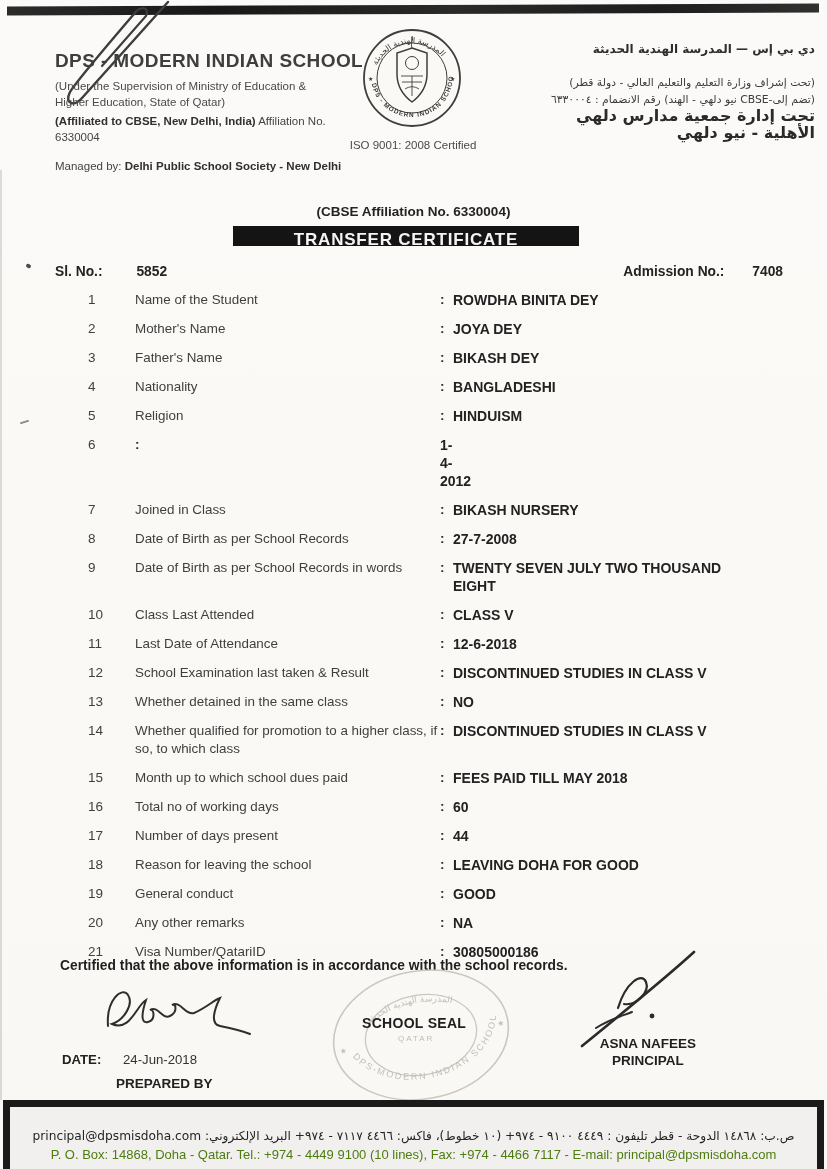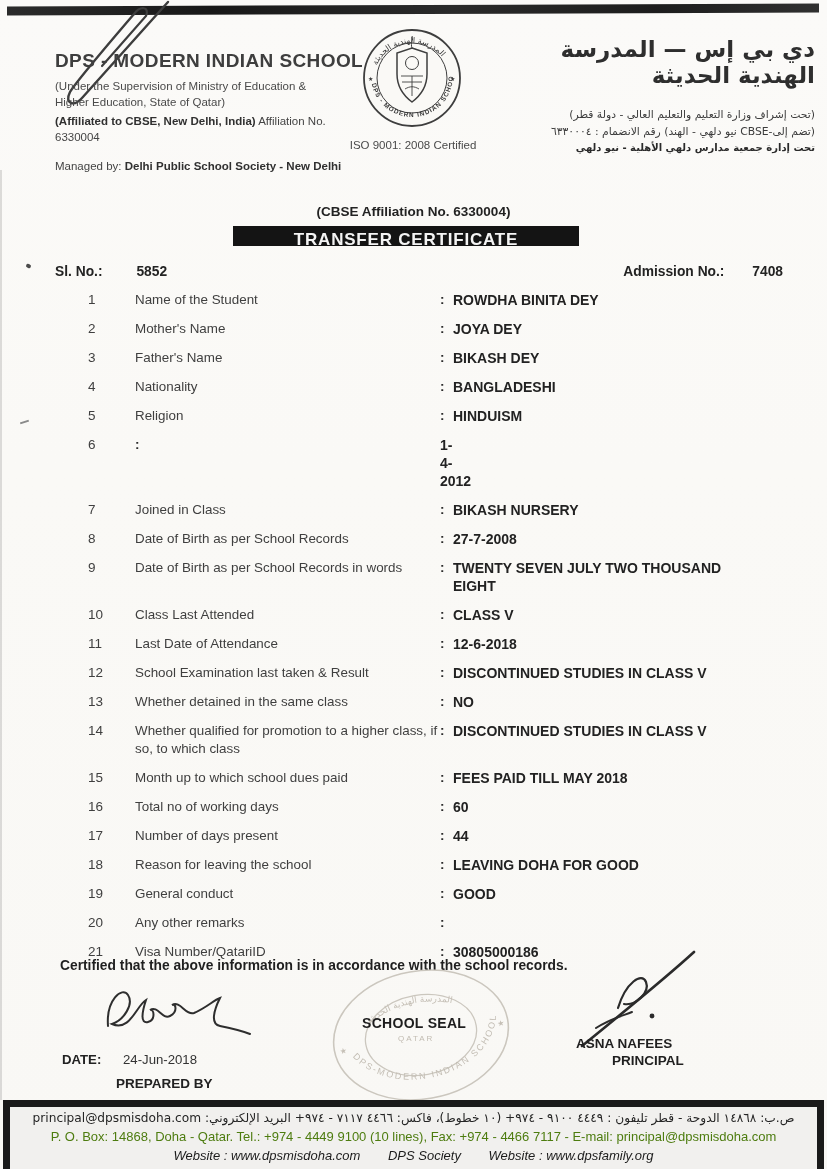--- a/index.html
+++ b/index.html
@@ -21,23 +21,23 @@
   .header-left{position:absolute;left:55px;top:50px;width:310px;}
   .school-name{font-size:19px;font-weight:600;letter-spacing:.4px;color:#3e3e3e;}
   .sub{font-size:11.5px;color:#4a4a4a;line-height:15.5px;}
   .sub.first{margin-top:7px;}
   .affil{font-size:11.5px;line-height:16px;margin-top:3px;color:#444;}
   .affil b,.managed b{color:#303030;}
   .managed{font-size:11.5px;line-height:16px;margin-top:13px;color:#444;}
   .logo-wrap{position:absolute;left:360px;top:26px;width:104px;height:104px;}
   .iso-line{position:absolute;left:328px;top:139px;width:170px;text-align:center;font-size:11.5px;color:#4a4a4a;}
   .header-right{position:absolute;right:12px;top:36px;width:290px;direction:rtl;text-align:right;}
-  .ar-title{font-size:23px;font-weight:bold;color:#2e2e2e;line-height:26px;margin-bottom:19px;}
+  .ar-title{font-size:12px;font-weight:bold;color:#2e2e2e;line-height:26px;margin-bottom:13px;}
   .ar-line{font-size:10.8px;color:#3c3c3c;line-height:16.5px;}
-  .ar-line.bold{font-weight:bold;font-size:10px;color:#2a2a2a;}
+  .ar-line.bold{font-weight:bold;font-size:16px;color:#2a2a2a;}
   
   .cbse-line{position:absolute;left:0;top:204px;width:100%;text-align:center;font-weight:bold;font-size:13.5px;color:#232323;}
   .title-bar{position:absolute;left:233px;top:226px;width:346px;height:20px;background:#141414;
     color:#f4f4f4;font-weight:bold;font-size:17px;letter-spacing:.8px;text-align:center;line-height:27px;}
   .sl-row{position:absolute;left:55px;top:264px;right:44px;display:flex;justify-content:space-between;
     font-weight:bold;font-size:13.8px;color:#232323;}
   .sl-row .val{display:inline-block;margin-left:30px;}
   .sl-row .val2{display:inline-block;margin-left:24px;}
   
   #rows{position:absolute;left:88px;top:291px;right:26px;}
@@ -51,25 +51,25 @@
   .sig{position:absolute;}
   .sig-left{left:100px;top:980px;}
   .prepared{position:absolute;left:116px;top:1076px;width:164px;text-align:left;font-weight:bold;font-size:13.5px;color:#222;}
   .date-row{position:absolute;left:62px;top:1052px;font-size:13.2px;color:#333;}
   .date-row .dl{font-weight:bold;color:#222;}
   .date-row .dv{margin-left:18px;}
   .seal-wrap{position:absolute;left:326px;top:960px;width:190px;height:150px;transform:rotate(-10deg);opacity:.9;}
   .seal-label{position:absolute;left:362px;top:1015px;font-weight:bold;font-size:14px;color:#1d1d1d;letter-spacing:.3px;}
   .seal-faint{position:absolute;left:398px;top:1034px;font-size:8px;color:#c2bcb2;letter-spacing:2px;}
   .sig-right{left:566px;top:948px;}
-  .principal-name{position:absolute;left:576px;top:1036px;width:144px;text-align:left;font-weight:bold;font-size:13.5px;color:#1f1f1f;}
+  .principal-name{position:absolute;left:576px;top:1036px;width:144px;text-align:center;font-weight:bold;font-size:13.5px;color:#1f1f1f;}
   .principal-title{position:absolute;left:576px;top:1053px;width:144px;text-align:center;font-weight:bold;font-size:13.5px;color:#1f1f1f;}
   
   .footer{position:absolute;left:3px;right:3px;top:1100px;height:69px;border:7px solid #1a1a1a;border-bottom:none;
-    background:#f1f0ee;text-align:center;padding-top:2px;box-sizing:border-box;overflow:hidden;}
+    background:#f1f0ee;text-align:center;padding-top:20px;box-sizing:border-box;overflow:hidden;}
   .f-ar{font-size:12.2px;color:#252525;direction:rtl;line-height:18px;}
   .f-en{font-size:13px;color:#4d7c0f;line-height:19px;}
   .f-web{font-size:13px;color:#1c1c1c;line-height:19px;}
   .f-web span{margin:0 12px;font-style:italic;}
 </style>
 </head>
 <body>
 
 <div id="page">
 
@@ -261,20 +261,21 @@
       <span class="num">19</span>
       <span class="label">General conduct</span>
       <span class="colon">:</span>
       <span class="value">GOOD</span>
     </div>
 
     <div class="row">
       <span class="num">20</span>
       <span class="label">Any other remarks</span>
       <span class="colon">:</span>
+      <span class="value">NA</span>
     </div>
 
     <div class="row">
       <span class="num">21</span>
       <span class="label">Visa Number/QatariID</span>
       <span class="colon">:</span>
       <span class="value">30805000186</span>
     </div>
   </div>
 

